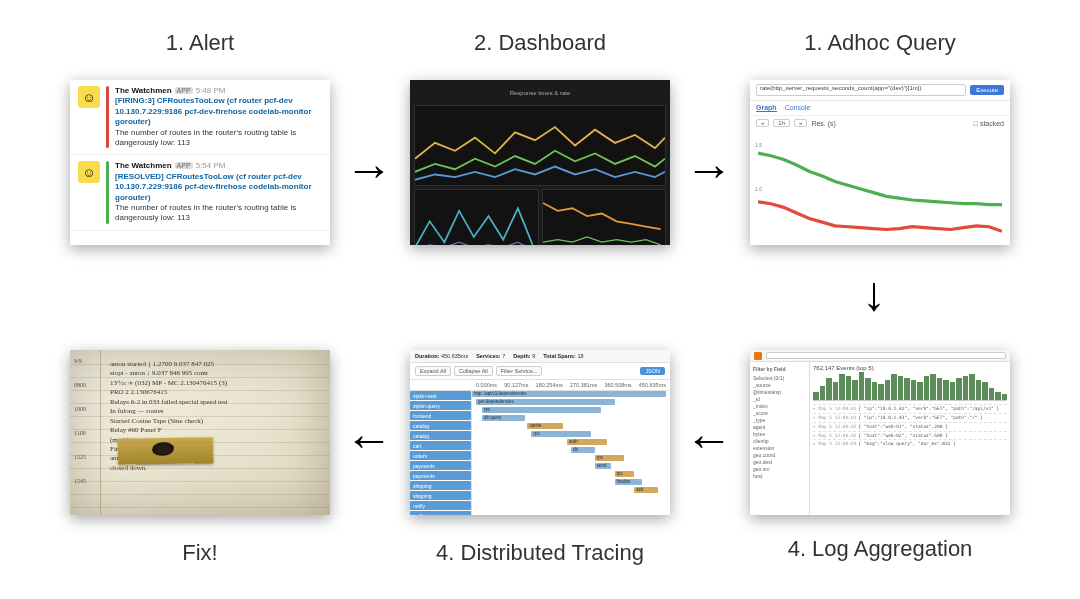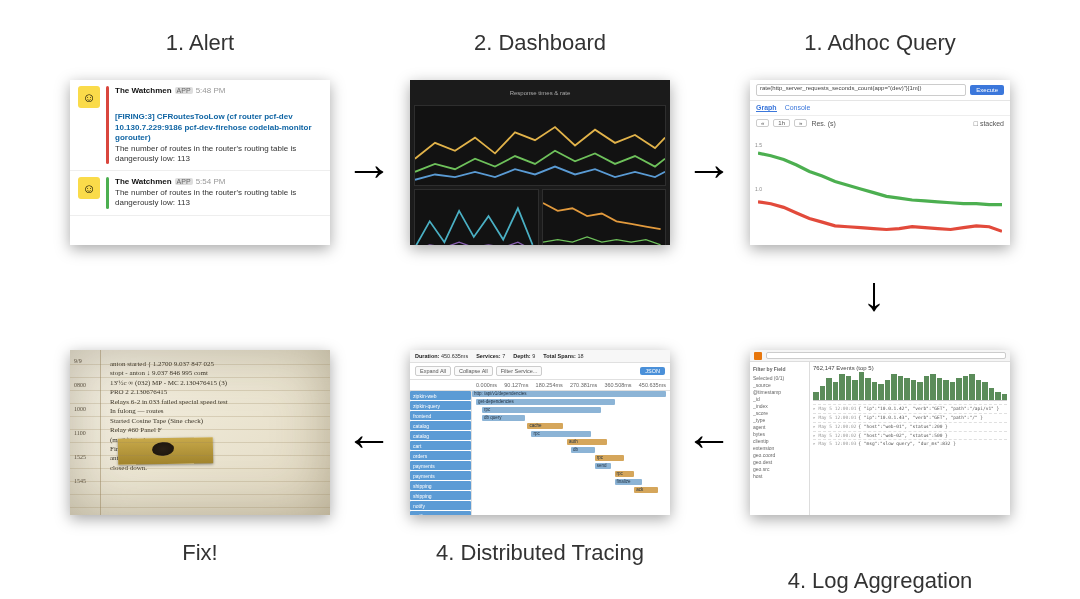--- a/index.html
+++ b/index.html
@@ -48,21 +48,21 @@
   background: #fadb4a;
   border-radius: 3px;
   display: flex; align-items: center; justify-content: center;
   font-size: 13px;
   flex-shrink: 0;
 }
 .alert-body { flex: 1; font-size: 8px; line-height: 1.3; }
 .alert-user { font-weight: 700; color: #111; }
 .alert-appbadge { background: #ddd; color: #666; font-size: 7px; padding: 0 2px; border-radius: 2px; margin: 0 3px; }
 .alert-time { color: #999; }
-.alert-link { color: #1065a4; font-weight: 600; margin-top: 16px; }
+.alert-link { color: #1065a4; font-weight: 600; }
 .alert-text { color: #333; }
 .alert-bar { width: 3px; align-self: stretch; flex-shrink: 0; border-radius: 2px; }
 
 
 .dash {
   background: #1b1b1b;
   display: grid;
   grid-template-rows: 18px 1fr 1fr 1fr;
   padding: 4px;
   gap: 3px;
@@ -169,21 +169,21 @@
   transform: rotate(-5deg);
 }
 </style>
 </head>
 <body>
 
 <div class="stage-title" style="left:70px; top:30px;">1. Alert</div>
 <div class="stage-title" style="left:410px; top:30px;">2. Dashboard</div>
 <div class="stage-title" style="left:750px; top:30px;">1. Adhoc Query</div>
 
-<div class="stage-title" style="left:750px; top:568px;">4. Log Aggregation</div>
+<div class="stage-title" style="left:750px; top:536px;">4. Log Aggregation</div>
 <div class="stage-title" style="left:410px; top:540px;">4. Distributed Tracing</div>
 <div class="stage-title" style="left:70px; top:540px;">Fix!</div>
 
 <div class="arrow" style="left:345px; top:140px;">→</div>
 <div class="arrow" style="left:685px; top:140px;">→</div>
 <div class="arrow" style="left:862px; top:270px;">↓</div>
 <div class="arrow" style="left:685px; top:410px;">←</div>
 <div class="arrow" style="left:345px; top:410px;">←</div>
 
 <div class="panel" style="left:70px; top:80px;">
@@ -195,20 +195,21 @@
           <div><span class="alert-user">The Watchmen</span><span class="alert-appbadge">APP</span><span class="alert-time">5:48 PM</span></div>
           <div class="alert-link">[FIRING:3] CFRoutesTooLow (cf router pcf-dev 10.130.7.229:9186 pcf-dev-firehose codelab-monitor gorouter)</div>
           <div class="alert-text">The number of routes in the router's routing table is dangerously low: 113</div>
         </div>
       </div>
       <div class="alert-msg">
         <div class="alert-avatar">☺</div>
         <div class="alert-bar" style="background:#4caf50"></div>
         <div class="alert-body">
           <div><span class="alert-user">The Watchmen</span><span class="alert-appbadge">APP</span><span class="alert-time">5:54 PM</span></div>
+          <div class="alert-link">[RESOLVED] CFRoutesTooLow (cf router pcf-dev 10.130.7.229:9186 pcf-dev-firehose codelab-monitor gorouter)</div>
           <div class="alert-text">The number of routes in the router's routing table is dangerously low: 113</div>
         </div>
       </div>
     </div>
 </div>
 
 <div class="panel dash" style="left:410px; top:80px;">
   <div class="dash-header">Response times &amp; rate</div>
   <div class="dash-row">
       <div class="dash-cell">

